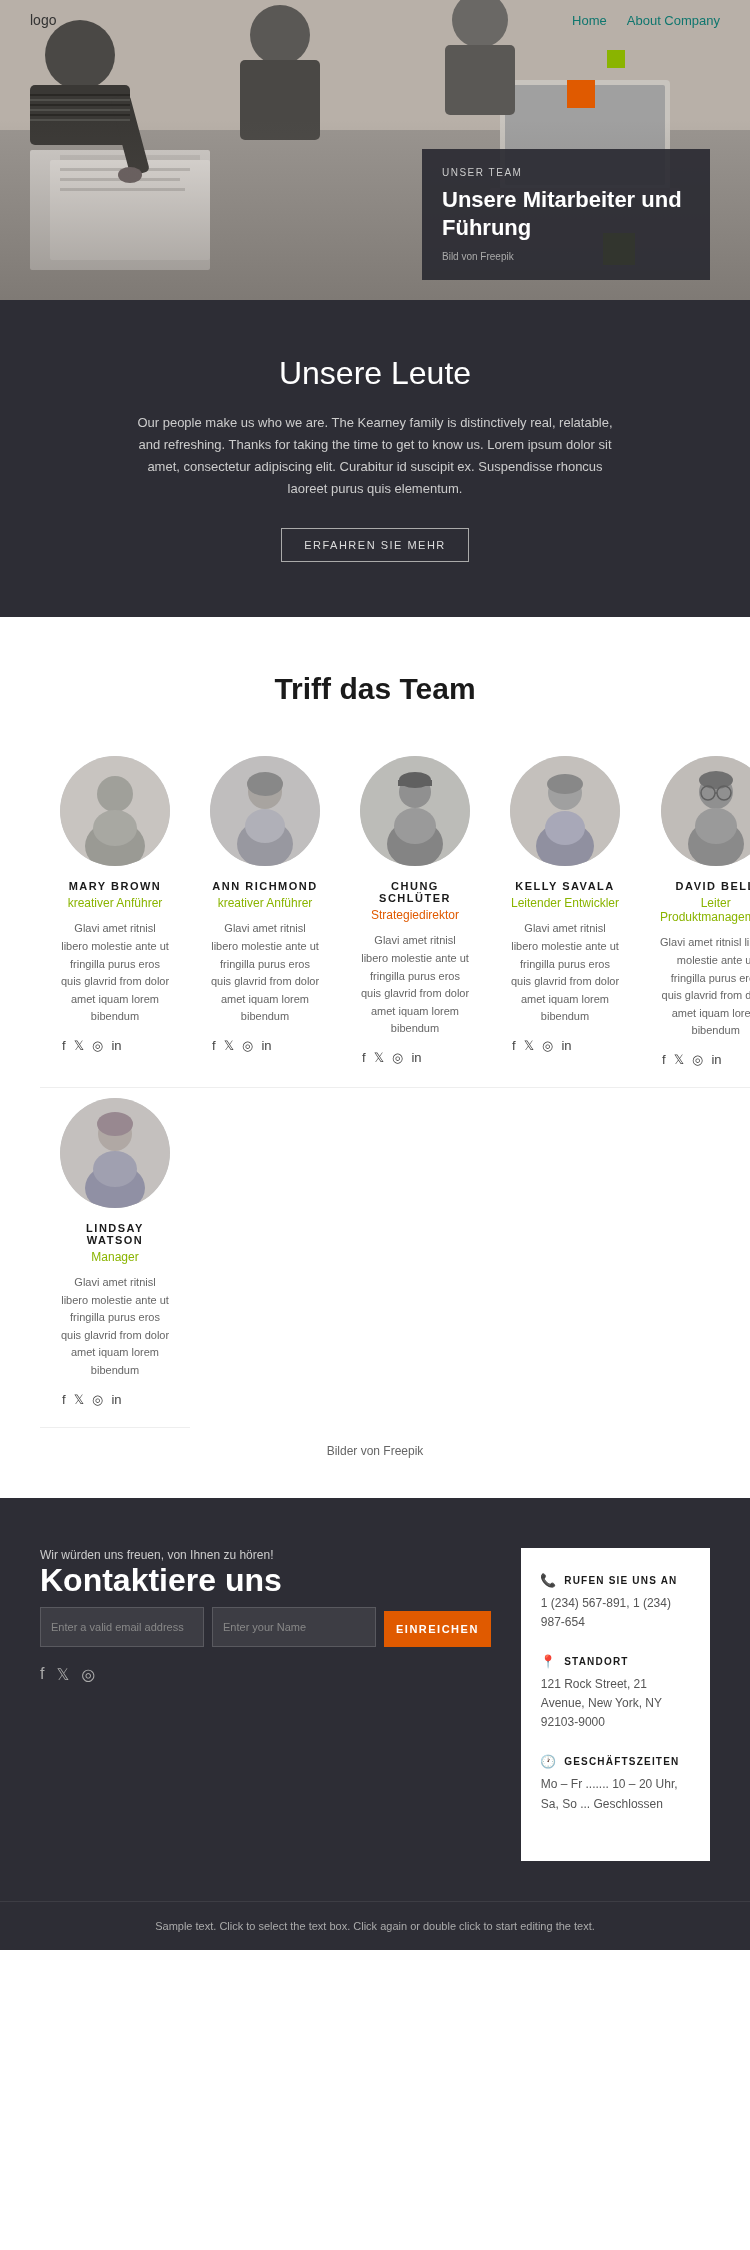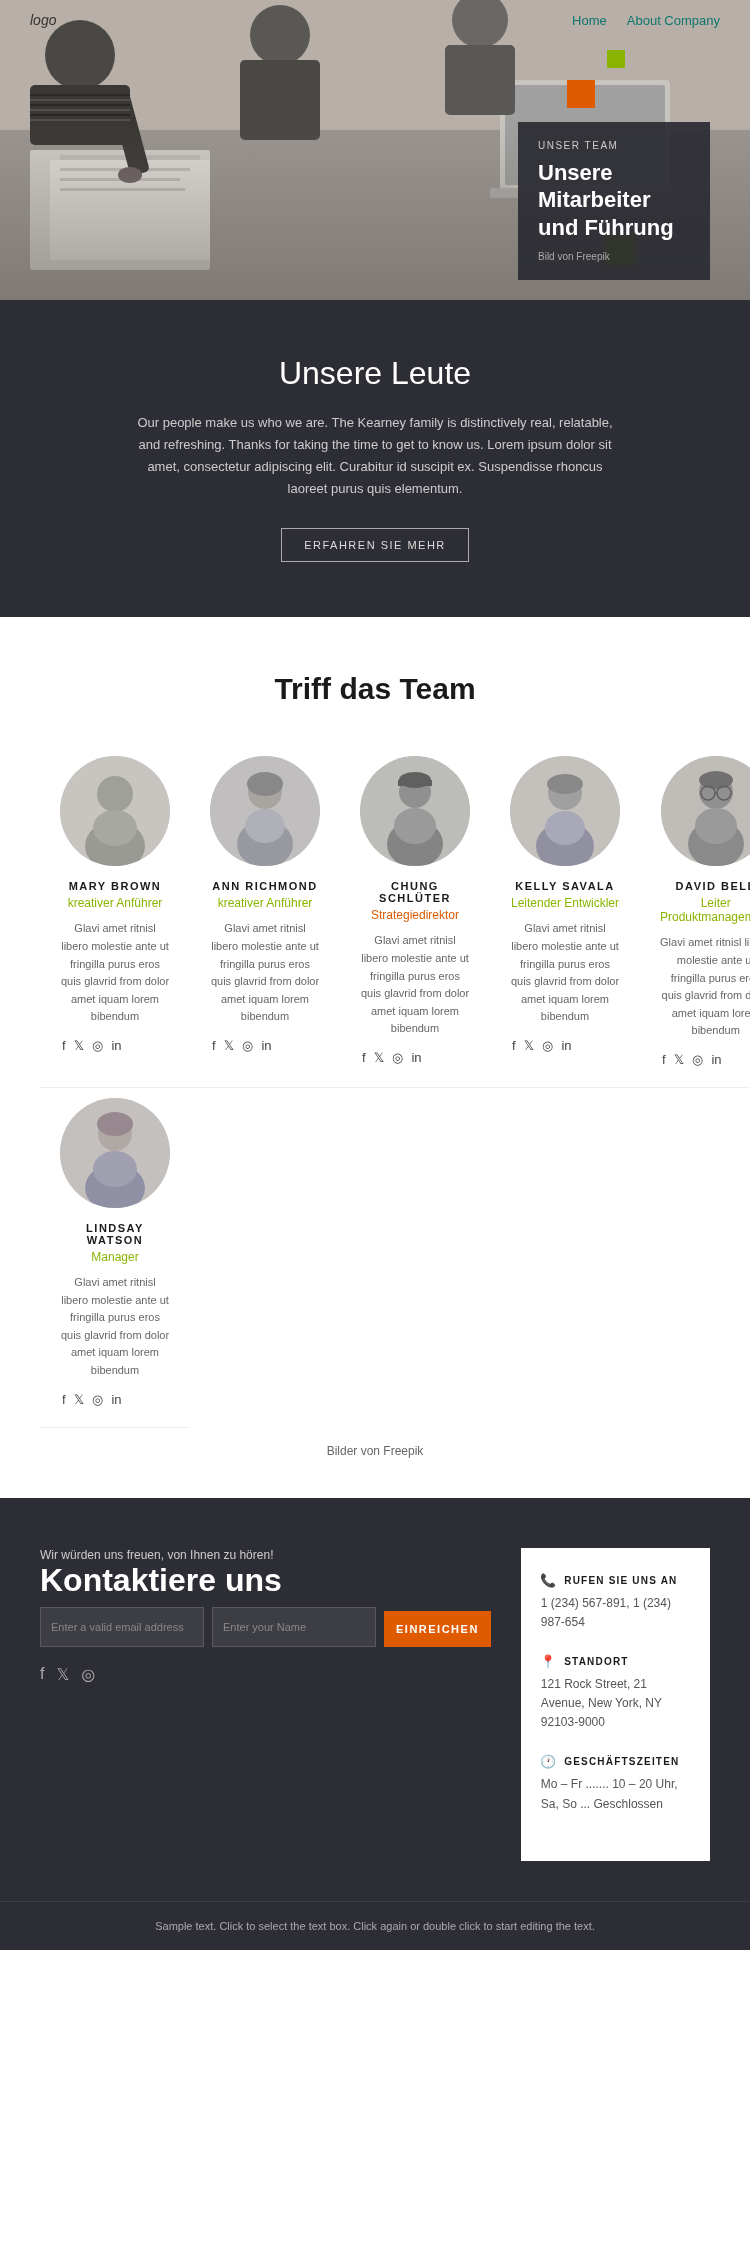--- a/index.html
+++ b/index.html
@@ -8,21 +8,21 @@
     
     .header {
       position: absolute;
       top: 0; left: 0; right: 0;
       display: flex;
       justify-content: space-between;
       align-items: center;
       padding: 12px 30px;
       z-index: 10;
     }
-    .header-logo { font-size: 14px; color: #333; font-style: italic; }
+    .header-logo { font-size: 14px; color: #333; }
     .header-nav { display: flex; gap: 20px; }
     .header-nav a { font-size: 13px; color: #0f766e; text-decoration: none; }
 
     
     .hero {
       position: relative;
       width: 750px;
       height: 300px;
       overflow: hidden;
       background: #999;
@@ -80,21 +80,21 @@
       height: 18px;
       background: #8ab400;
       z-index: 5;
     }
 
     
     .hero-card {
       position: absolute;
       bottom: 20px;
       right: 40px;
-      width: 192px;
+      width: 288px;
       background: rgba(42,42,50,0.92);
       padding: 18px 20px;
       z-index: 6;
     }
     .hero-card-tag {
       font-size: 10px;
       color: #ccc;
       letter-spacing: 1.5px;
       text-transform: uppercase;
       margin-bottom: 8px;

